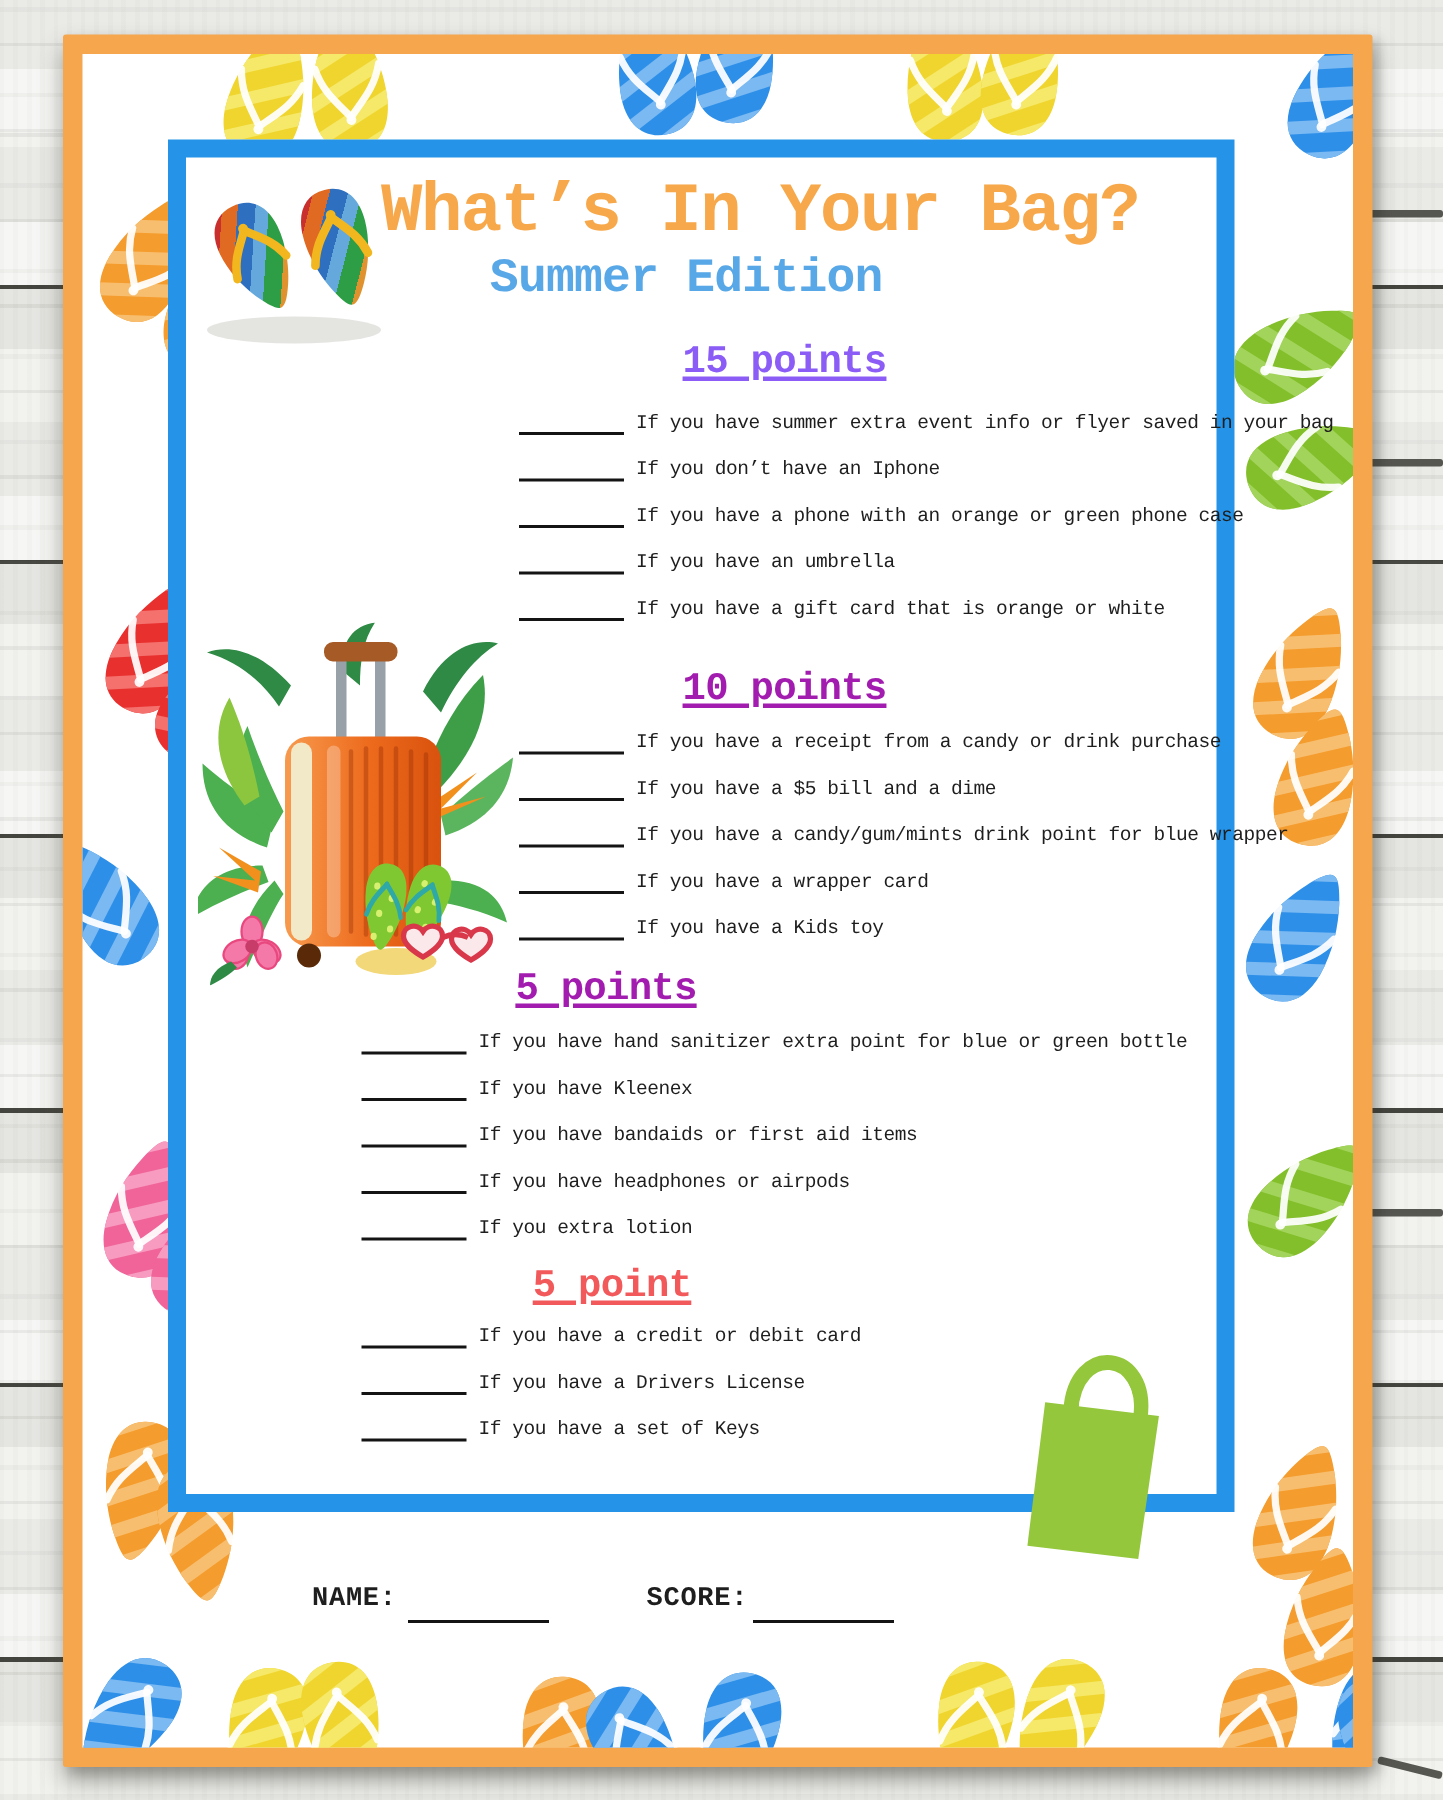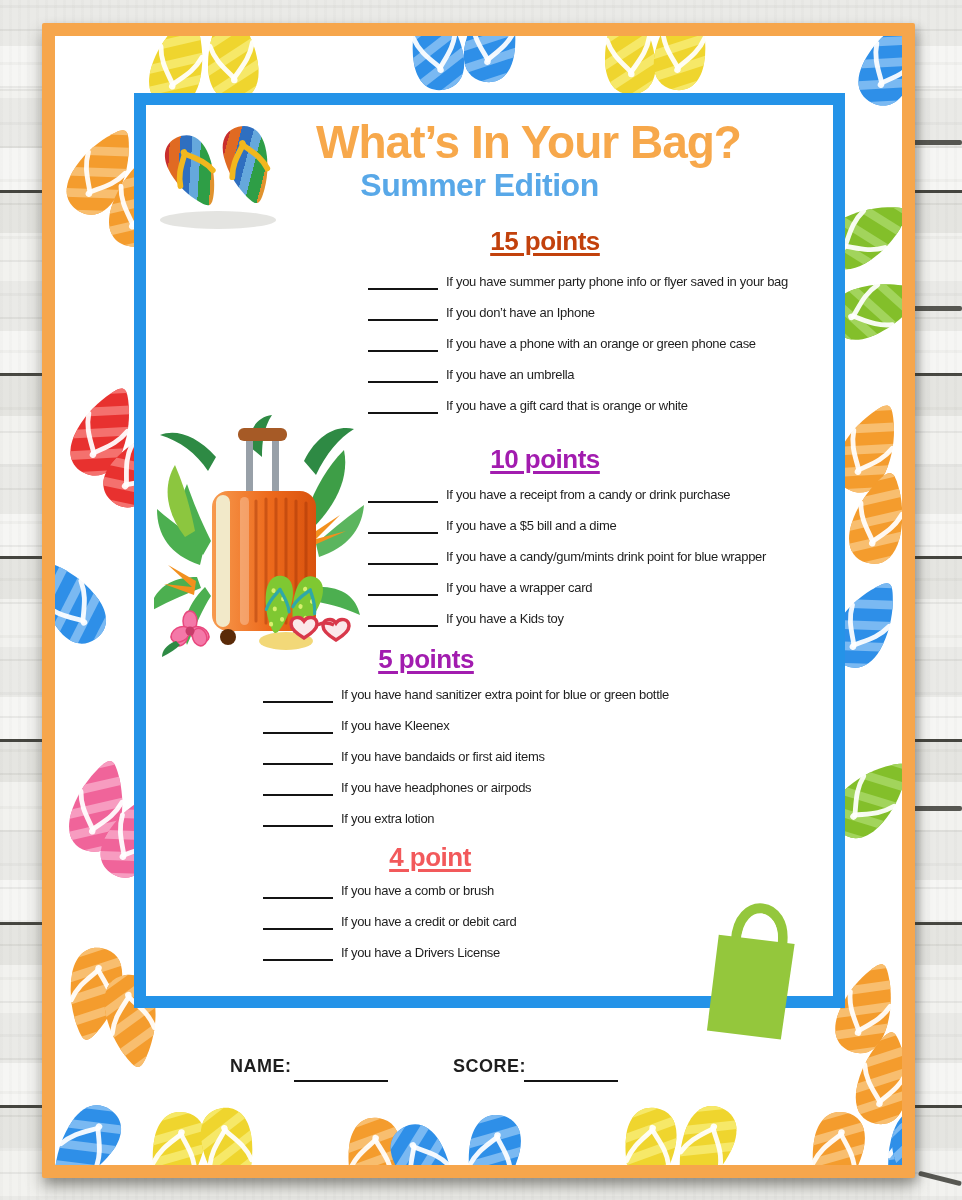--- a/index.html
+++ b/index.html
@@ -32,22 +32,22 @@
     box-shadow:0 10px 16px rgba(70,70,62,.45), 4px 4px 8px rgba(0,0,0,.18);
   }
   .card-inner{
     position:absolute;left:13px;top:13px;right:13px;bottom:13px;
     background:#FFFFFF;overflow:hidden;
   }
   
   .ff{position:absolute;width:58px;height:100px;overflow:visible;transform-origin:50% 50%;}
   
   .panel{
-    position:absolute;left:79px;top:57px;width:711px;height:915px;
-    border:12px solid var(--border-inner);background:#fff;box-sizing:border-box;
+    position:absolute;left:57px;top:57px;width:711px;height:915px;
+    border:12px solid var(--border-inner);background:#fff;box-sizing:border-box;font-family:Liberation Mono, monospace;
   }
   .panel-in{position:absolute;inset:0;}
   .hdr-flops{position:absolute;left:6px;top:12px;width:138px;height:116px;}
   .page-title{
     position:absolute;left:130px;right:52px;top:10px;text-align:center;
     font-size:46px;font-weight:800;letter-spacing:-1px;color:var(--title-color);
     white-space:nowrap;
   }
   .page-subtitle{
     position:absolute;left:88px;right:108px;top:62px;text-align:center;
@@ -262,25 +262,25 @@
               <path d="M30 25 C21 36 12 44 8 60"></path>
                 <path d="M30 25 C39 36 48 44 52 60"></path>
             </g>
               <circle cx="30" cy="23" r="4" fill="#F2B71E"></circle>
           </g>
         </svg>
 
         <div class="page-title">What’s In Your Bag?</div>
         <div class="page-subtitle">Summer Edition</div>
 
-        <div class="sec-head" id="head0" style="color: #c2410c;">15 points</div>
+        <div class="sec-head" id="head0" style="color: #8b5cf6;">15 points</div>
         <div class="rows" id="rows0">
             <div class="row">
               <span class="blank"></span>
-              <span class="itxt">If you have summer party phone info or flyer saved in your bag</span>
+              <span class="itxt">If you have summer extra event info or flyer saved in your bag</span>
             </div>
             <div class="row">
               <span class="blank"></span>
               <span class="itxt">If you don’t have an Iphone</span>
             </div>
             <div class="row">
               <span class="blank"></span>
               <span class="itxt">If you have a phone with an orange or green phone case</span>
             </div>
             <div class="row">
@@ -421,33 +421,33 @@
             <div class="row">
               <span class="blank"></span>
               <span class="itxt">If you have headphones or airpods</span>
             </div>
             <div class="row">
               <span class="blank"></span>
               <span class="itxt">If you extra lotion</span>
             </div>
           </div>
 
-        <div class="sec-head" id="head3" style="color: rgb(242, 89, 91);">4 point</div>
+        <div class="sec-head" id="head3" style="color: rgb(242, 89, 91);">5 point</div>
         <div class="rows" id="rows3">
             <div class="row">
               <span class="blank"></span>
-              <span class="itxt">If you have a comb or brush</span>
-            </div>
-            <div class="row">
-              <span class="blank"></span>
               <span class="itxt">If you have a credit or debit card</span>
             </div>
             <div class="row">
               <span class="blank"></span>
               <span class="itxt">If you have a Drivers License</span>
+            </div>
+            <div class="row">
+              <span class="blank"></span>
+              <span class="itxt">If you have a set of Keys</span>
             </div>
           </div>
 
         <svg class="tote" viewBox="0 0 124 166">
           <g transform="rotate(13 62 90)">
             <path d="M40 62 C32 16 82 10 86 56" fill="none" stroke="#94C73C" stroke-width="10" stroke-linecap="round"></path>
             <path d="M46 61 C42 26 76 21 80 55" fill="none" stroke="#FFFFFF" stroke-width="2.6"></path>
             <path d="M22 60 L98 52 L106 148 L32 156 Z" fill="#94C73C"></path>
           </g>
         </svg>

